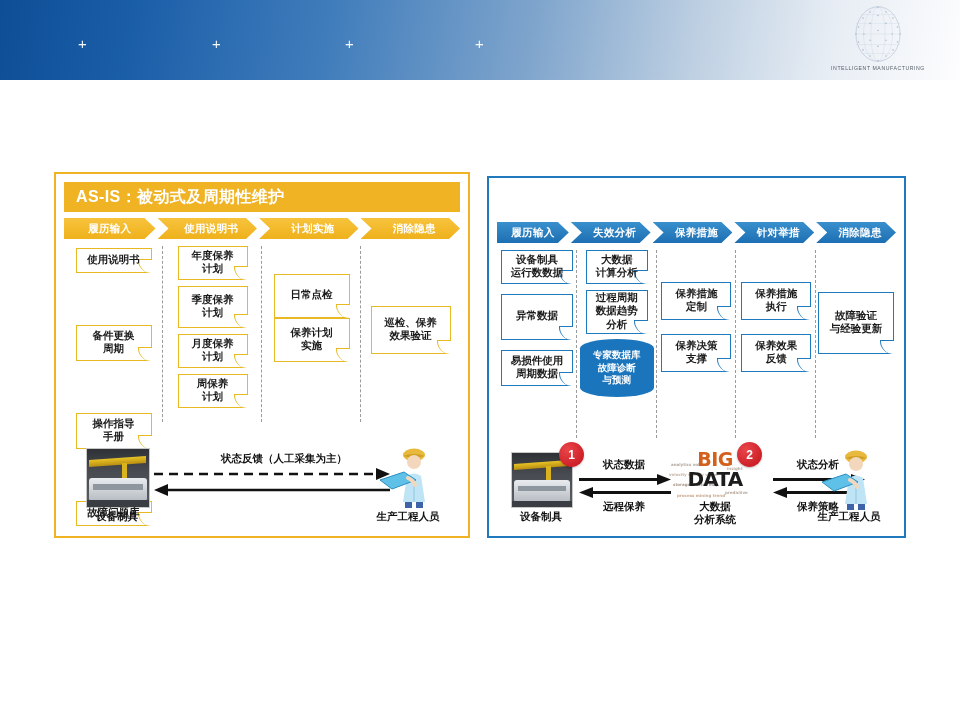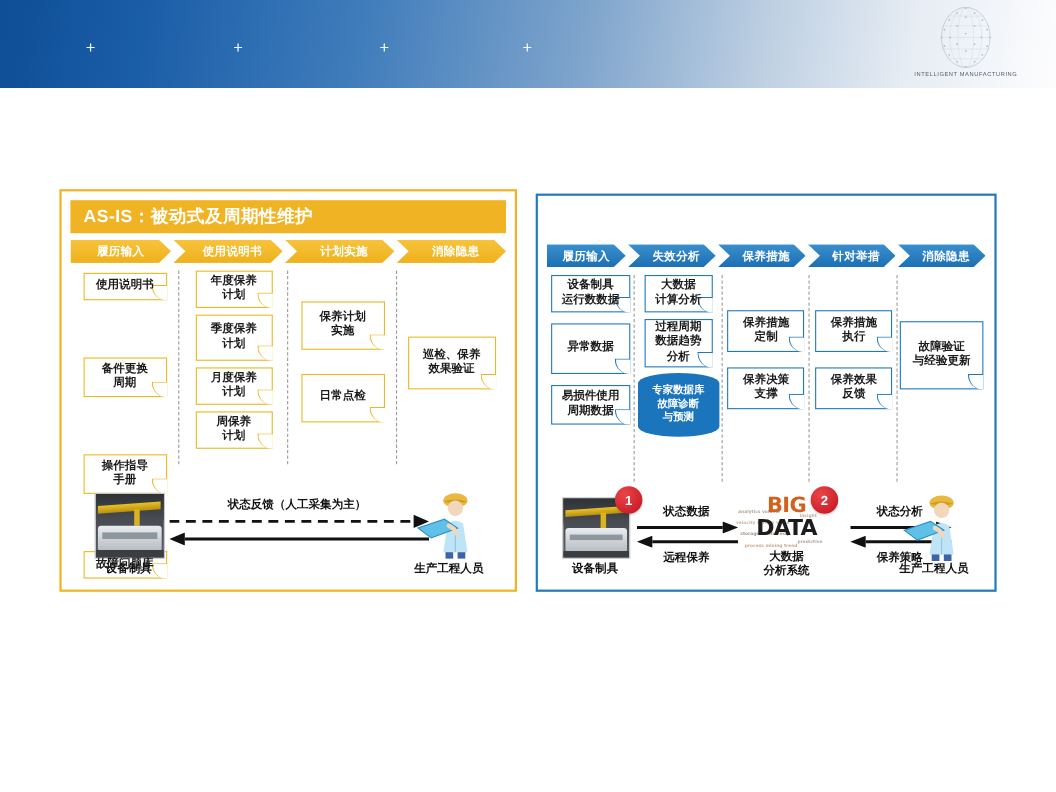--- a/index.html
+++ b/index.html
@@ -251,25 +251,25 @@
         <div class="note" style="width:70px;height:34px;margin-bottom:6px;">
             <span>月度保养<br>计划</span>
           </div>
         <div class="note" style="width:70px;height:34px;">
             <span>周保养<br>计划</span>
           </div>
         <div class="col-sep"></div>
       </div>
 
       <div class="col" style="padding-top:30px;">
+        <div class="note" style="width:76px;height:44px;">
+            <span>日常点检</span>
+          </div>
         <div class="note" style="width:76px;height:44px;margin-bottom:22px;">
             <span>保养计划<br>实施</span>
-          </div>
-        <div class="note" style="width:76px;height:44px;">
-            <span>日常点检</span>
           </div>
         <div class="col-sep"></div>
       </div>
 
       <div class="col center">
         <div class="note" style="width:80px;height:48px;">
             <span>巡检、保养<br>效果验证</span>
           </div>
       </div>
 
@@ -293,21 +293,21 @@
         <path d="M29 30 q7 -5 14 0 l4 26 h-22 z" fill="#bfe4f5"></path>
         <path d="M36 35 l0 21" stroke="#8fc6e0" stroke-width="1" fill="none"></path>
         <rect x="27" y="56" width="7" height="6" fill="#3e63a8"></rect>
         <rect x="38" y="56" width="7" height="6" fill="#3e63a8"></rect>
         <polygon points="2,34 26,26 38,34 14,43" fill="#5fc0e8"></polygon>
         <polygon points="2,34 26,26 38,34 14,43" fill="none" stroke="#2b8fc0" stroke-width="1"></polygon>
         <path d="M30 32 q6 3 7 7" stroke="#f3d7bc" stroke-width="4" fill="none" stroke-linecap="round"></path>
       </svg>
       <div class="cap" style="right:4px;top:68px;width:96px;">生产工程人员</div>
 
-      <div class="arrow-label" style="left:96px;top:10px;width:220px;">状态反馈（人工采集为主）</div>
+      <div class="arrow-label" style="left:110px;top:10px;width:220px;">状态反馈（人工采集为主）</div>
       <svg class="arr" style="left:90px;top:26px;" width="236" height="12">
         <line x1="0" y1="6" x2="222" y2="6" stroke="#111" stroke-width="2.6" stroke-dasharray="9 6"></line>
         <polygon points="222,0 236,6 222,12" fill="#111"></polygon>
       </svg>
       <svg class="arr" style="left:90px;top:42px;" width="236" height="12">
         <line x1="14" y1="6" x2="236" y2="6" stroke="#111" stroke-width="2.6"></line>
         <polygon points="14,0 0,6 14,12" fill="#111"></polygon>
       </svg>
     </div>
   </div>

